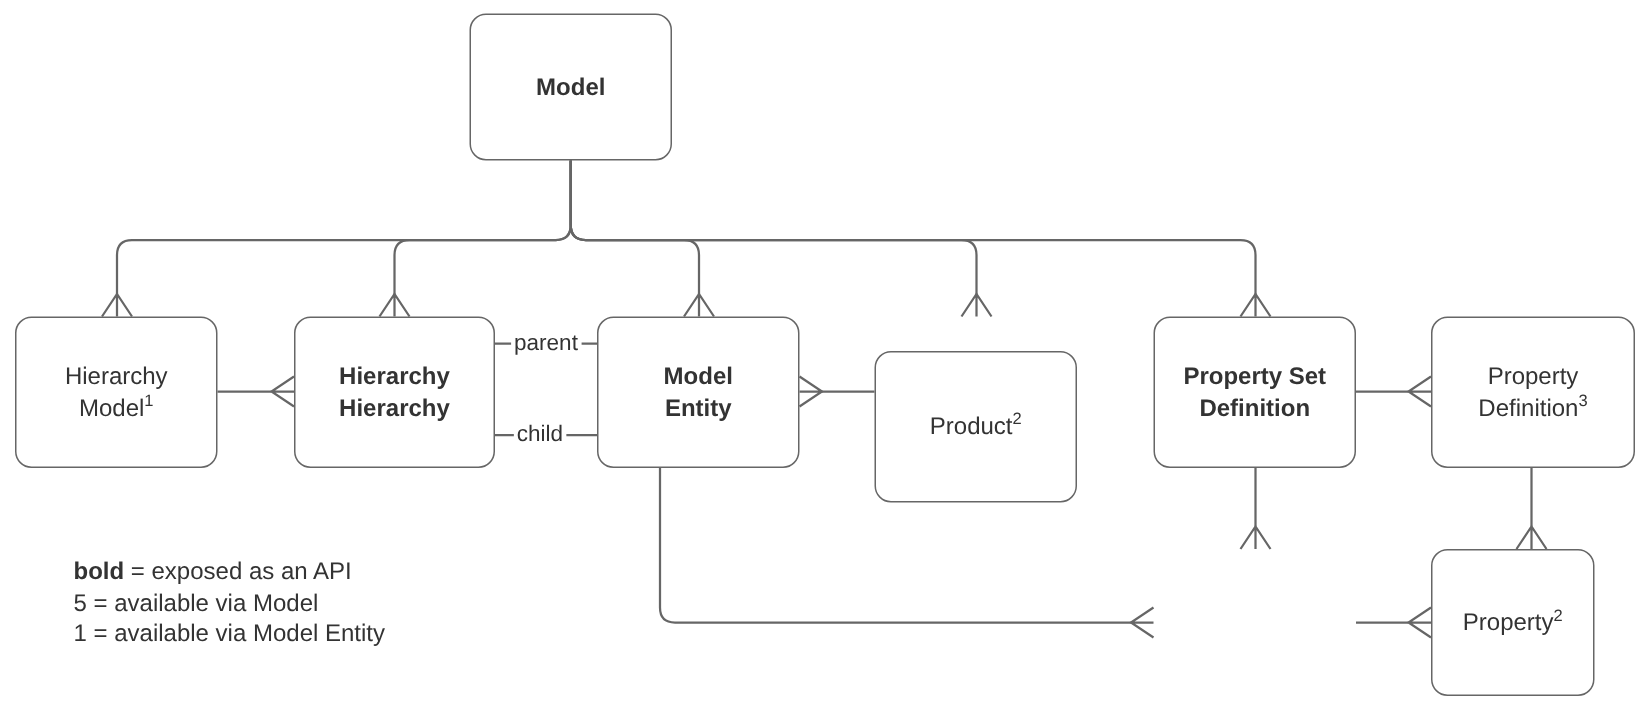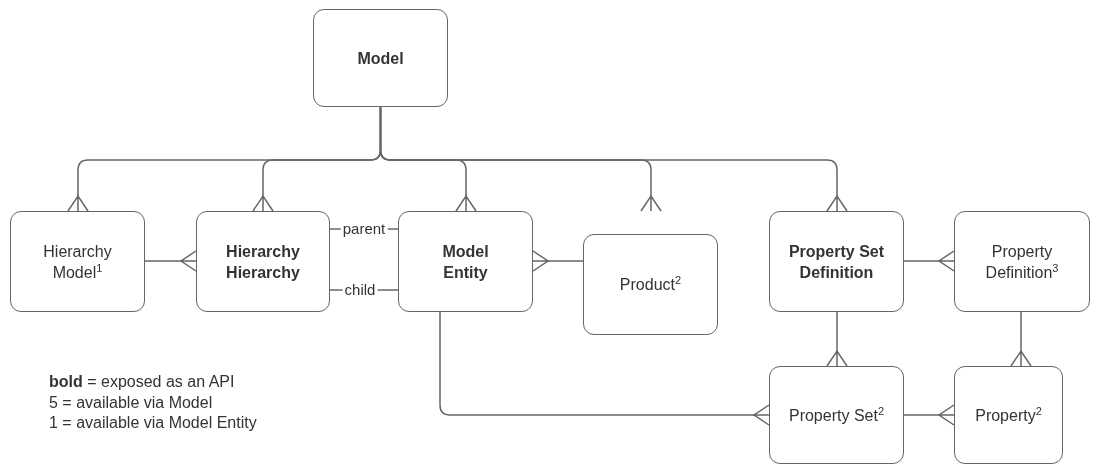--- a/index.html
+++ b/index.html
@@ -127,25 +127,20 @@
     </div>
   </div>
 
   <div class="node" style="left:954px; top:211px; width:136px; height:101px;">
     <div>
       <span>Property</span><br>
       <span>Definition</span><sup>3</sup>
     </div>
   </div>
 
-  <div class="node" style="left:769px; top:366px; width:135px; height:98px;">
-    <div>
-      <span>Property Set</span><sup>2</sup>
-    </div>
-  </div>
 
   <div class="node" style="left:954px; top:366px; width:109px; height:98px;">
     <div>
       <span>Property</span><sup>2</sup>
     </div>
   </div>
 
   <div class="edge-label" style="left:364px; top:220px;">parent</div>
   <div class="edge-label" style="left:360px; top:281px;">child</div>
 

